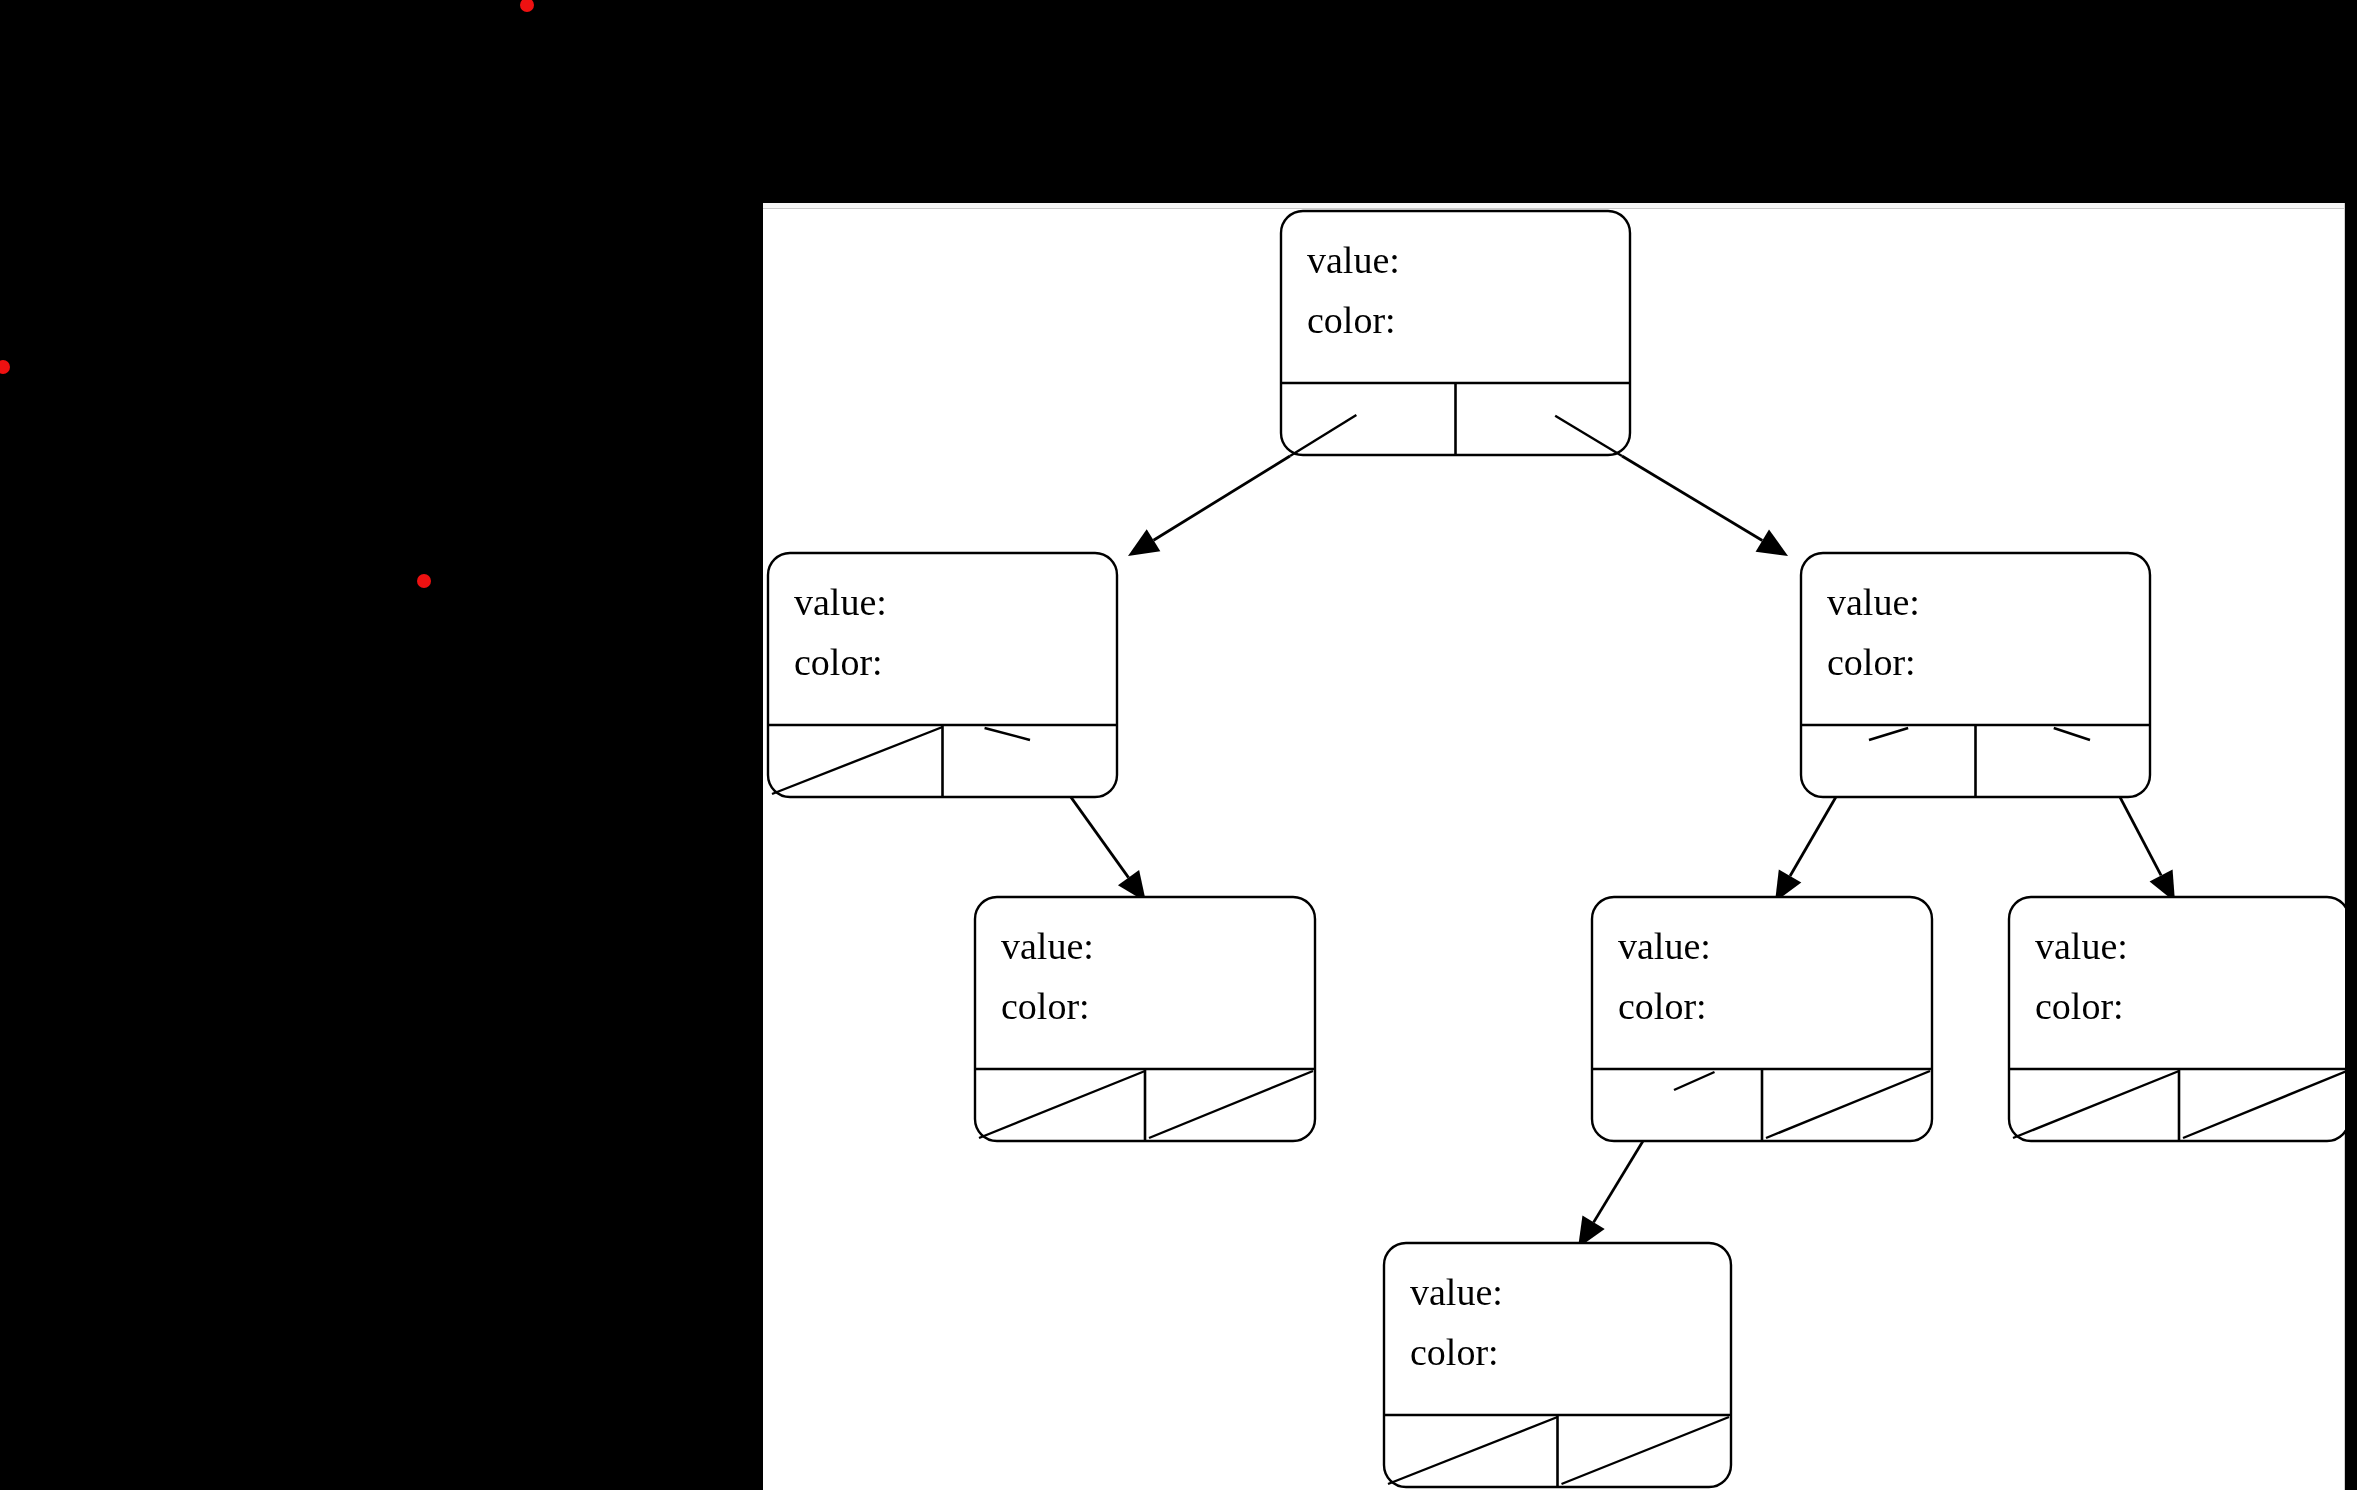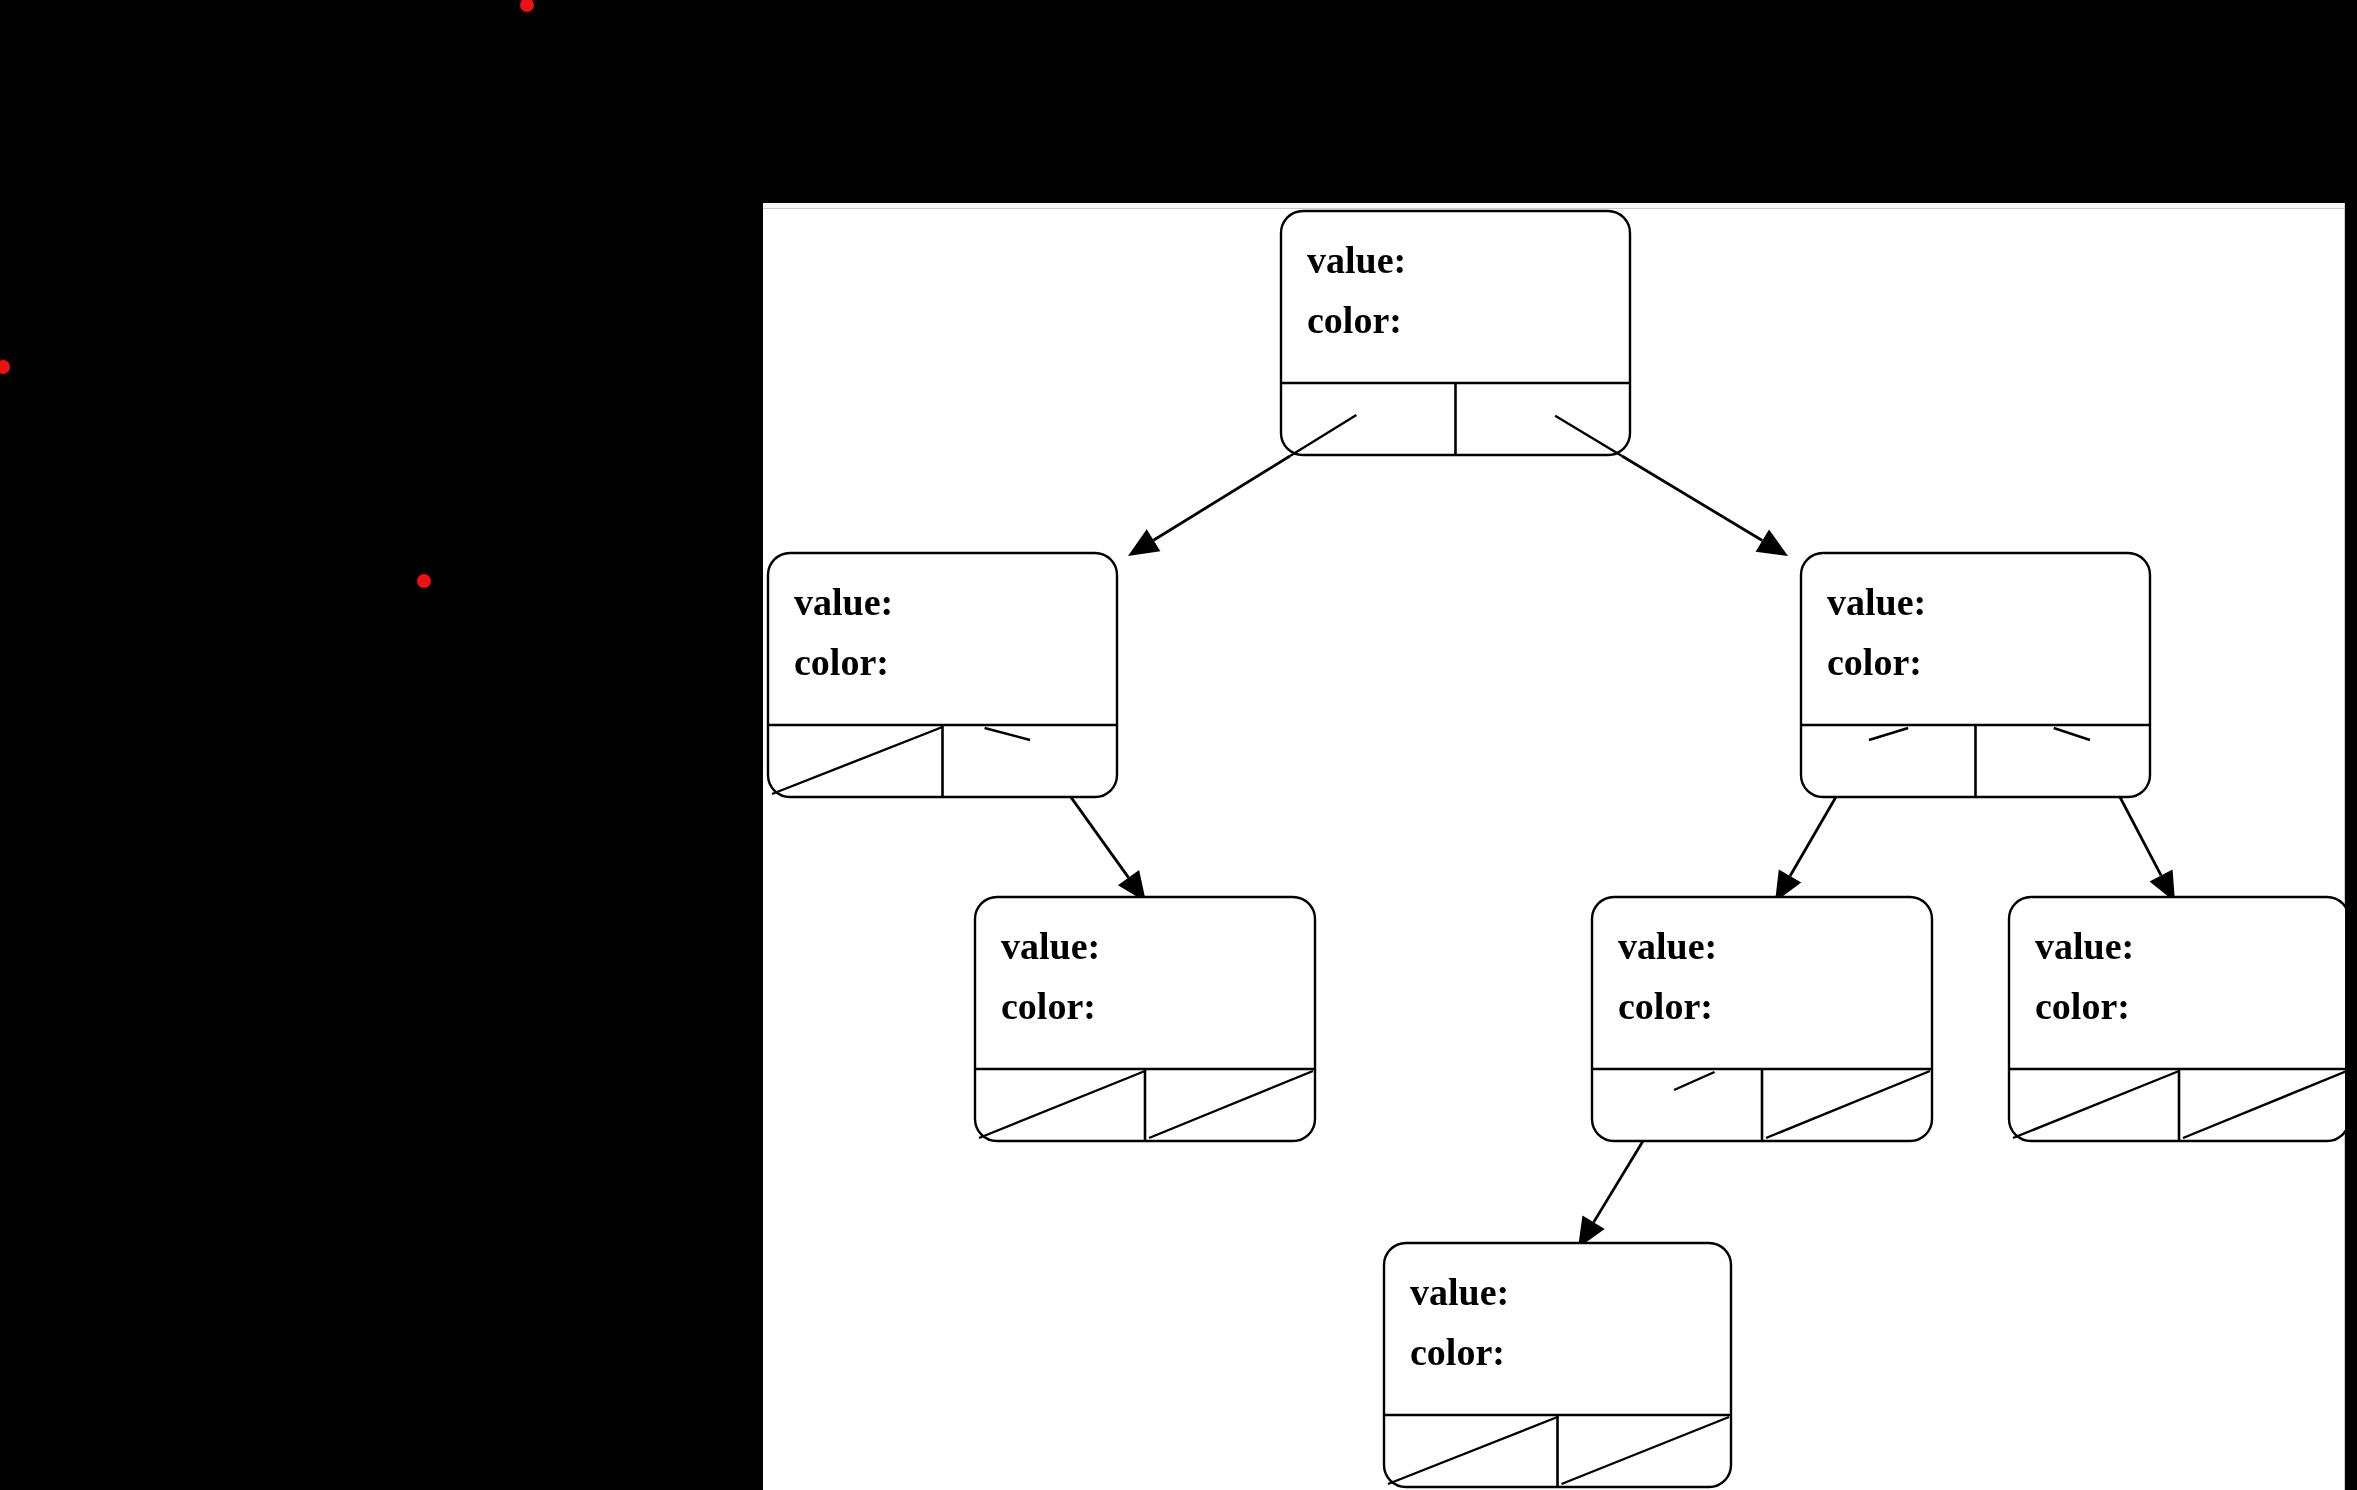--- a/index.html
+++ b/index.html
@@ -58,21 +58,21 @@
   .node-label{
     font-family:"Liberation Serif", serif;
     font-size:38px;
     fill:#000000;
     dominant-baseline:alphabetic;
   }
 </style>
 </head>
 <body style="background: rgb(0, 0, 0);">
 
-<div id="root-stage" style="width: 2040px; height: 1490px; font-weight: bold;">
+<div id="root-stage" style="width: 2040px; height: 1490px;">
 
   <div class="backdrop"></div>
 
   <div id="markers-layer">
       <div class="red-dot" style="left: 520px; top: -2px; width: 14px; height: 14px; background: rgb(238, 17, 17);"></div>
       <div class="red-dot" style="left: -4px; top: 360px; width: 14px; height: 14px; background: rgb(238, 17, 17);"></div>
       <div class="red-dot" style="left: 417px; top: 574px; width: 14px; height: 14px; background: rgb(238, 17, 17);"></div>
     </div>
 
   <div class="canvas" id="diagram-canvas" style="left: 763px; top: 203px; width: 1582px; height: 1287px; background: rgb(255, 255, 255);">

